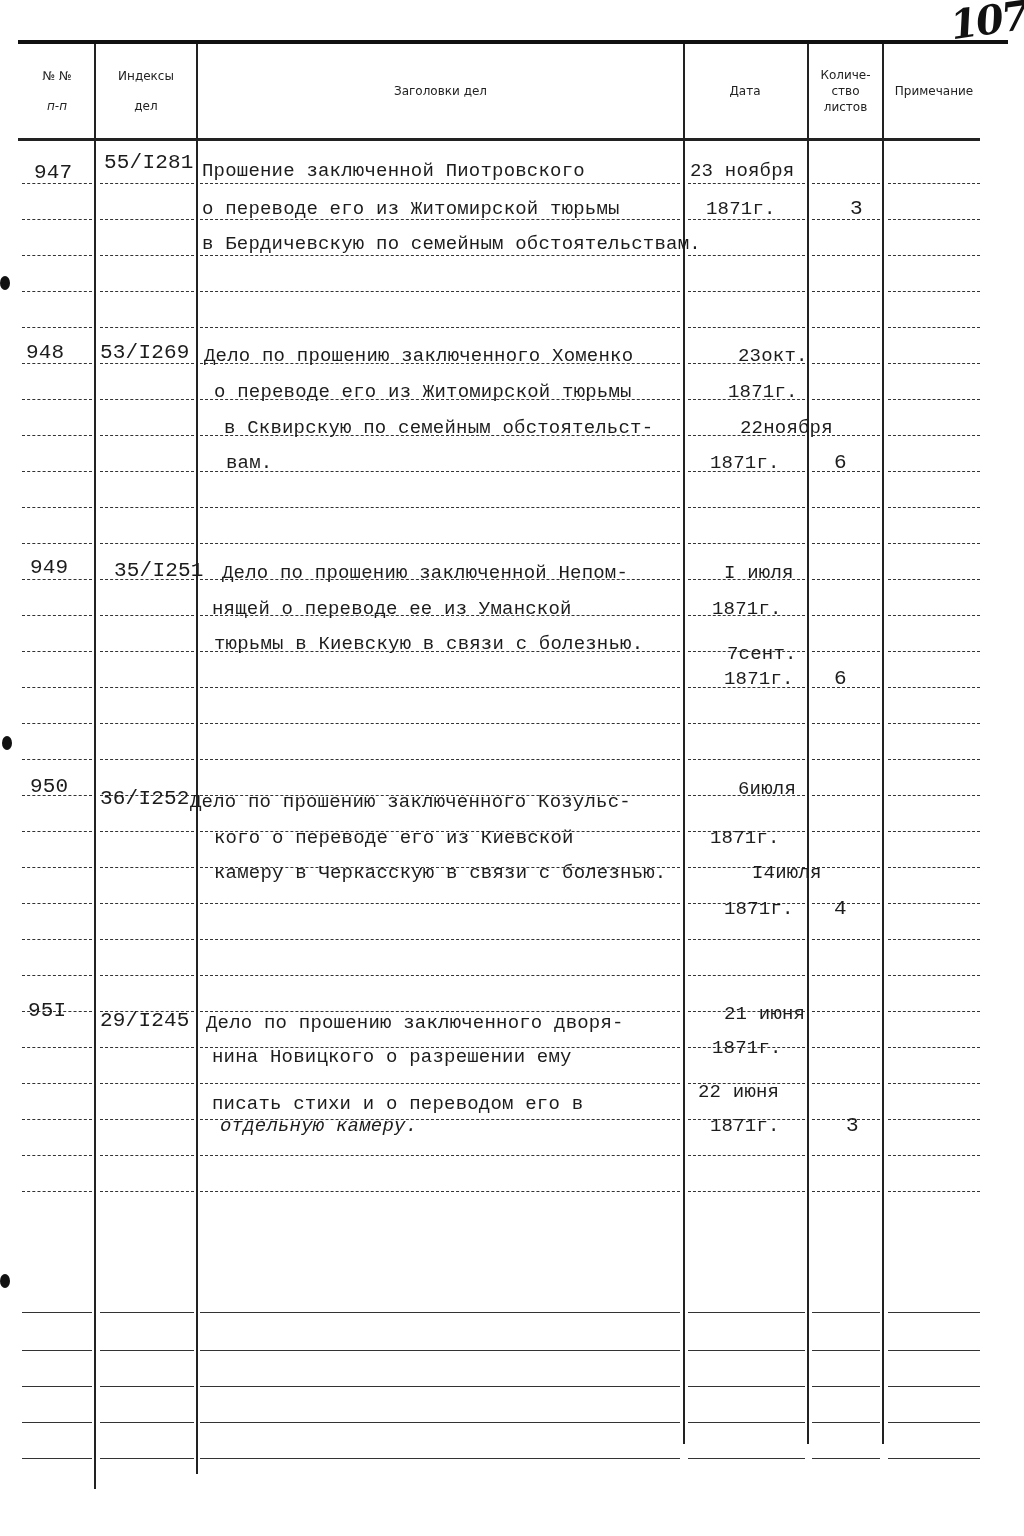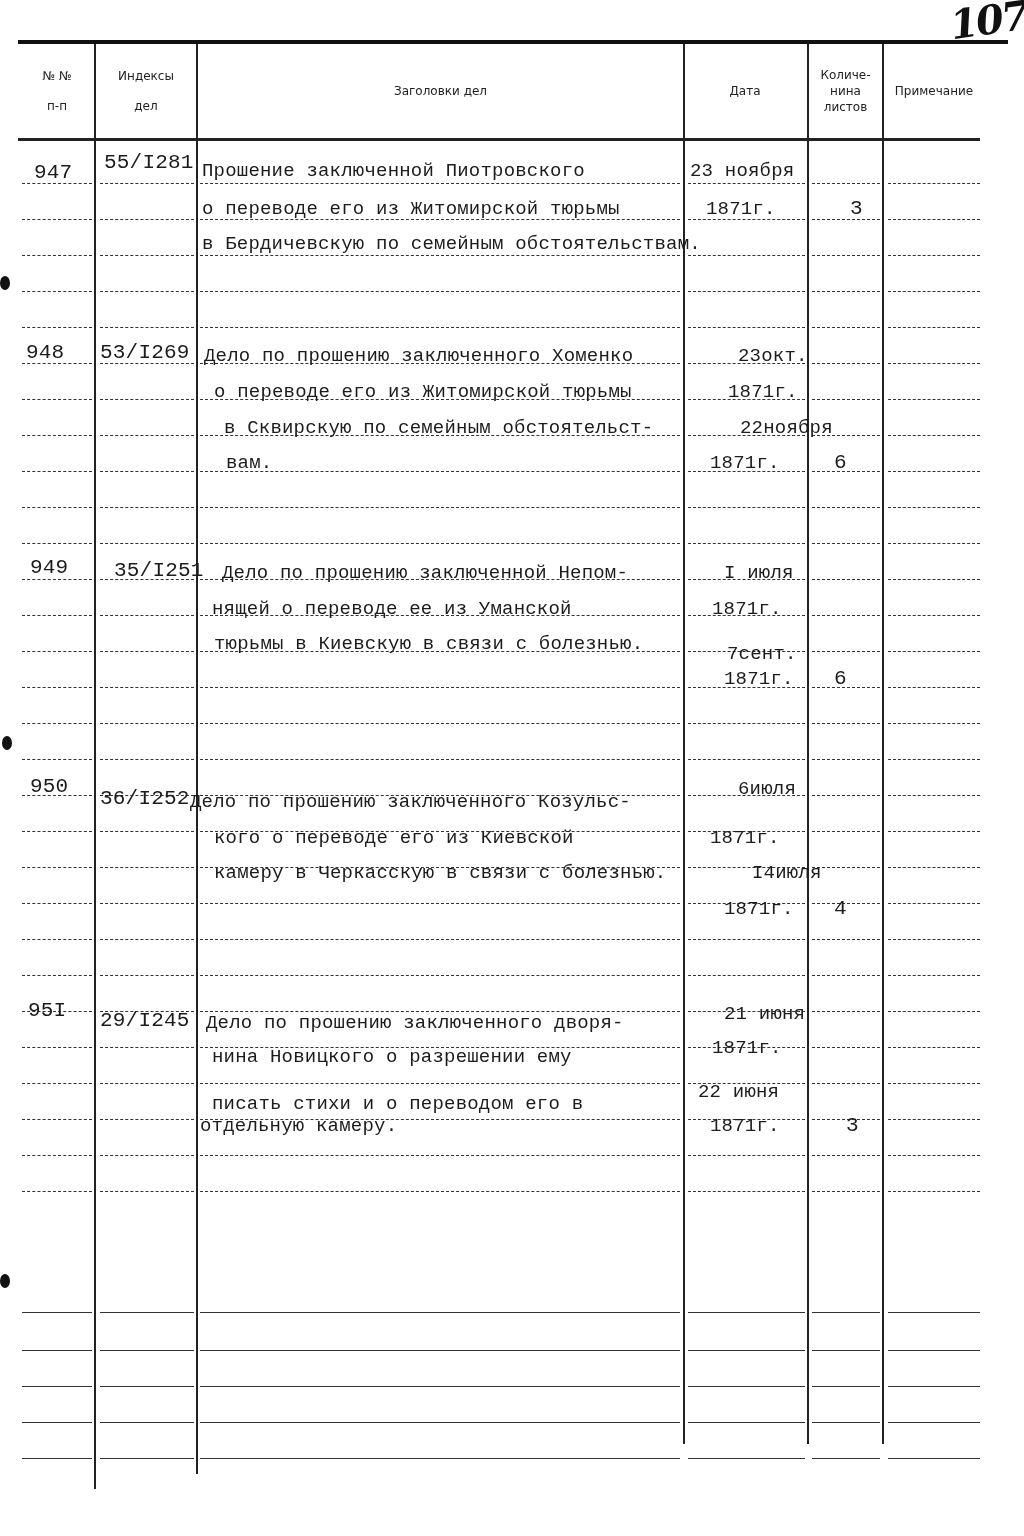--- a/index.html
+++ b/index.html
@@ -98,39 +98,39 @@
 
 <div class="vline" style="left:94px; top:44px; height:1445px;"></div>
 <div class="vline" style="left:196px; top:44px; height:1430px;"></div>
 <div class="vline" style="left:683px; top:44px; height:1400px;"></div>
 <div class="vline" style="left:807px; top:44px; height:1400px;"></div>
 <div class="vline" style="left:882px; top:44px; height:1400px;"></div>
 
 <div class="header-cell" style="left:20px; width:74px;">
   <div>
     <span>№  №</span>
-    <span style="margin-top:10px;">п-п</span>
+    <span style="margin-top:10px;font-style:italic;">п-п</span>
   </div>
 </div>
 <div class="header-cell" style="left:96px; width:100px;">
   <div>
     <span>Индексы</span>
     <span style="margin-top:10px;">дел</span>
   </div>
 </div>
 <div class="header-cell" style="left:198px; width:485px;">
   <span>Заголовки   дел</span>
 </div>
 <div class="header-cell" style="left:685px; width:120px;">
   <span>Дата</span>
 </div>
 <div class="header-cell" style="left:809px; width:73px; line-height:16px;">
   <div>
     <span>Количе-</span>
-    <span>нина</span>
+    <span>ство</span>
     <span>листов</span>
   </div>
 </div>
 <div class="header-cell" style="left:884px; width:100px;">
   <span>Примечание</span>
 </div>
 
 <div id="rules">
     <div class="hline" style="left: 22px; width: 70px; top: 183px;"></div>
     <div class="hline" style="left: 100px; width: 94px; top: 183px;"></div>
@@ -388,21 +388,21 @@
   <div class="cell-text" style="left:724px; top:898px;">1871г.</div>
   <div class="cell-text num" style="left:834px; top:898px;">4</div>
 </div>
 
 <div>
   <div class="cell-text num" style="left:28px; top:1000px;">95I</div>
   <div class="cell-text num" style="left:100px; top:1010px;">29/I245</div>
   <div class="cell-text" style="left:206px; top:1012px;">Дело по прошению заключенного дворя-</div>
   <div class="cell-text" style="left:212px; top:1046px;">нина Новицкого о разрешении ему</div>
   <div class="cell-text" style="left:212px; top:1081px;margin-top:12px;">писать стихи и о переводом его в</div>
-  <div class="cell-text" style="left:200px; top:1115px;">отдельную камеру.</div>
+  <div class="cell-text" style="left:220px; top:1115px;font-style:italic;">отдельную камеру.</div>
   <div class="cell-text" style="left:724px; top:1003px;">21 июня</div>
   <div class="cell-text" style="left:712px; top:1037px;">1871г.</div>
   <div class="cell-text" style="left:698px; top:1081px;">22 июня</div>
   <div class="cell-text" style="left:710px; top:1115px;">1871г.</div>
   <div class="cell-text num" style="left:846px; top:1115px;">3</div>
 </div>
 
 <div class="dot-speck" style="left:0px; top:276px;"></div>
 <div class="dot-speck" style="left:2px; top:736px;"></div>
 <div class="dot-speck" style="left:0px; top:1274px;"></div>

